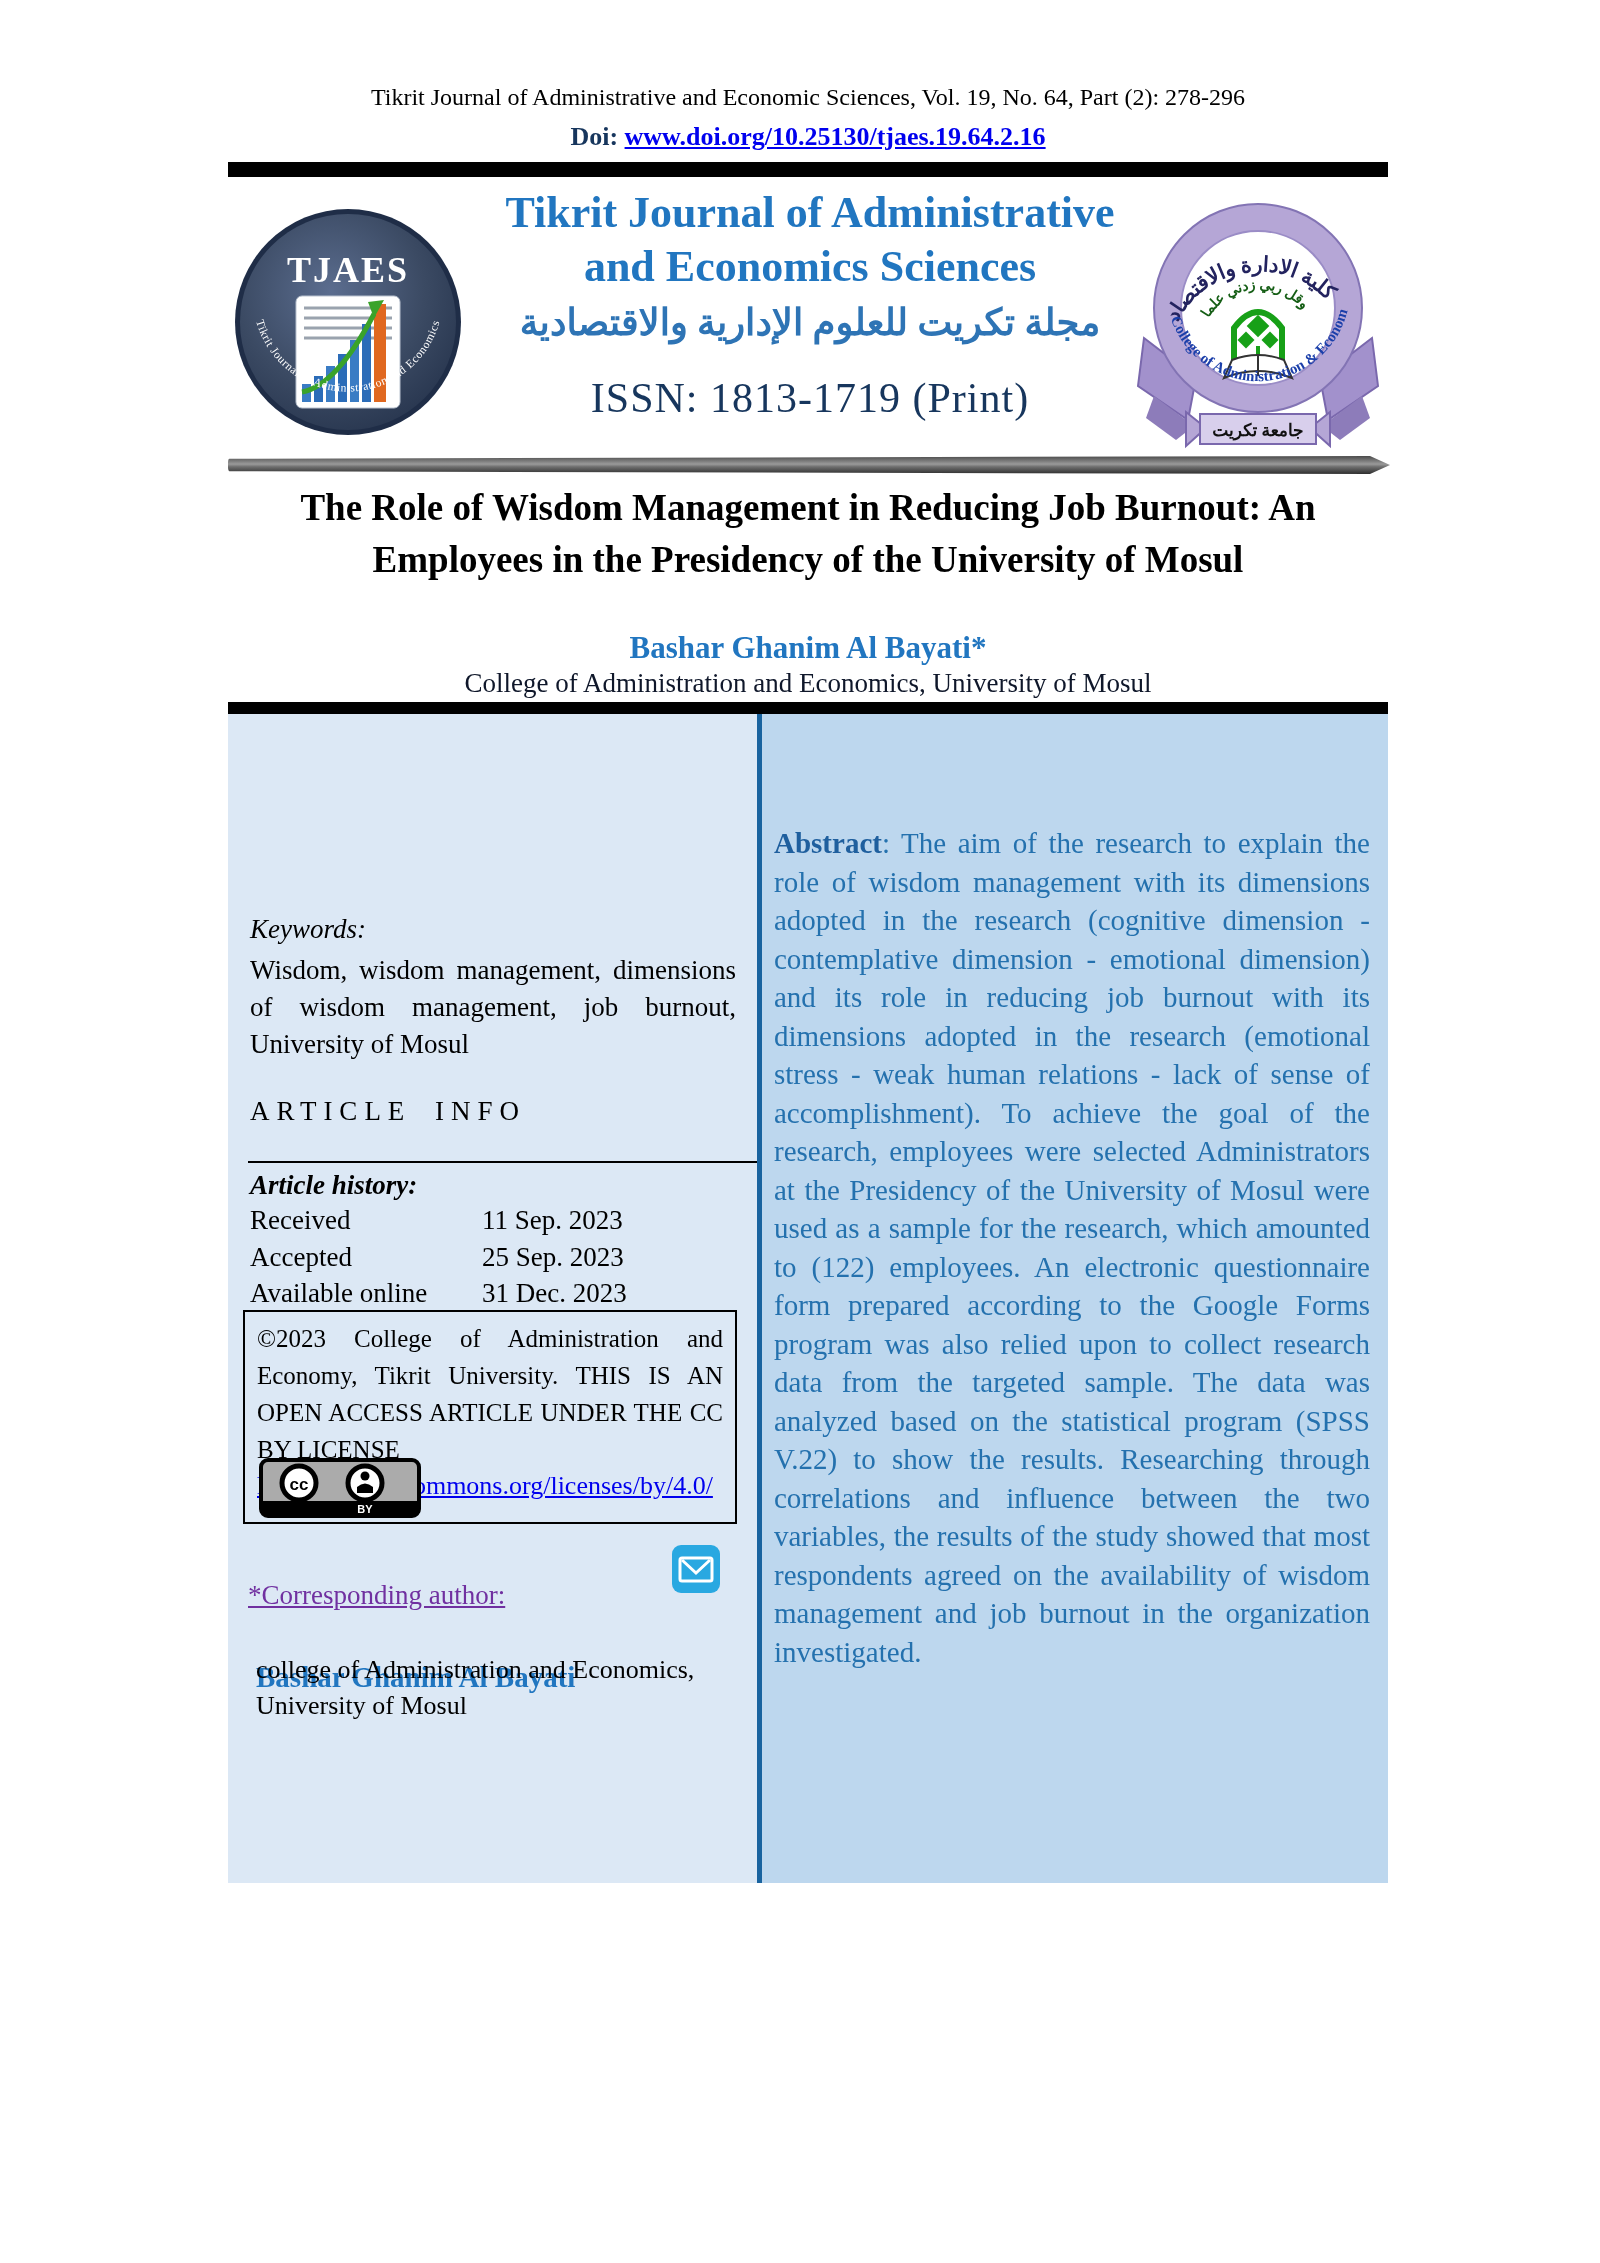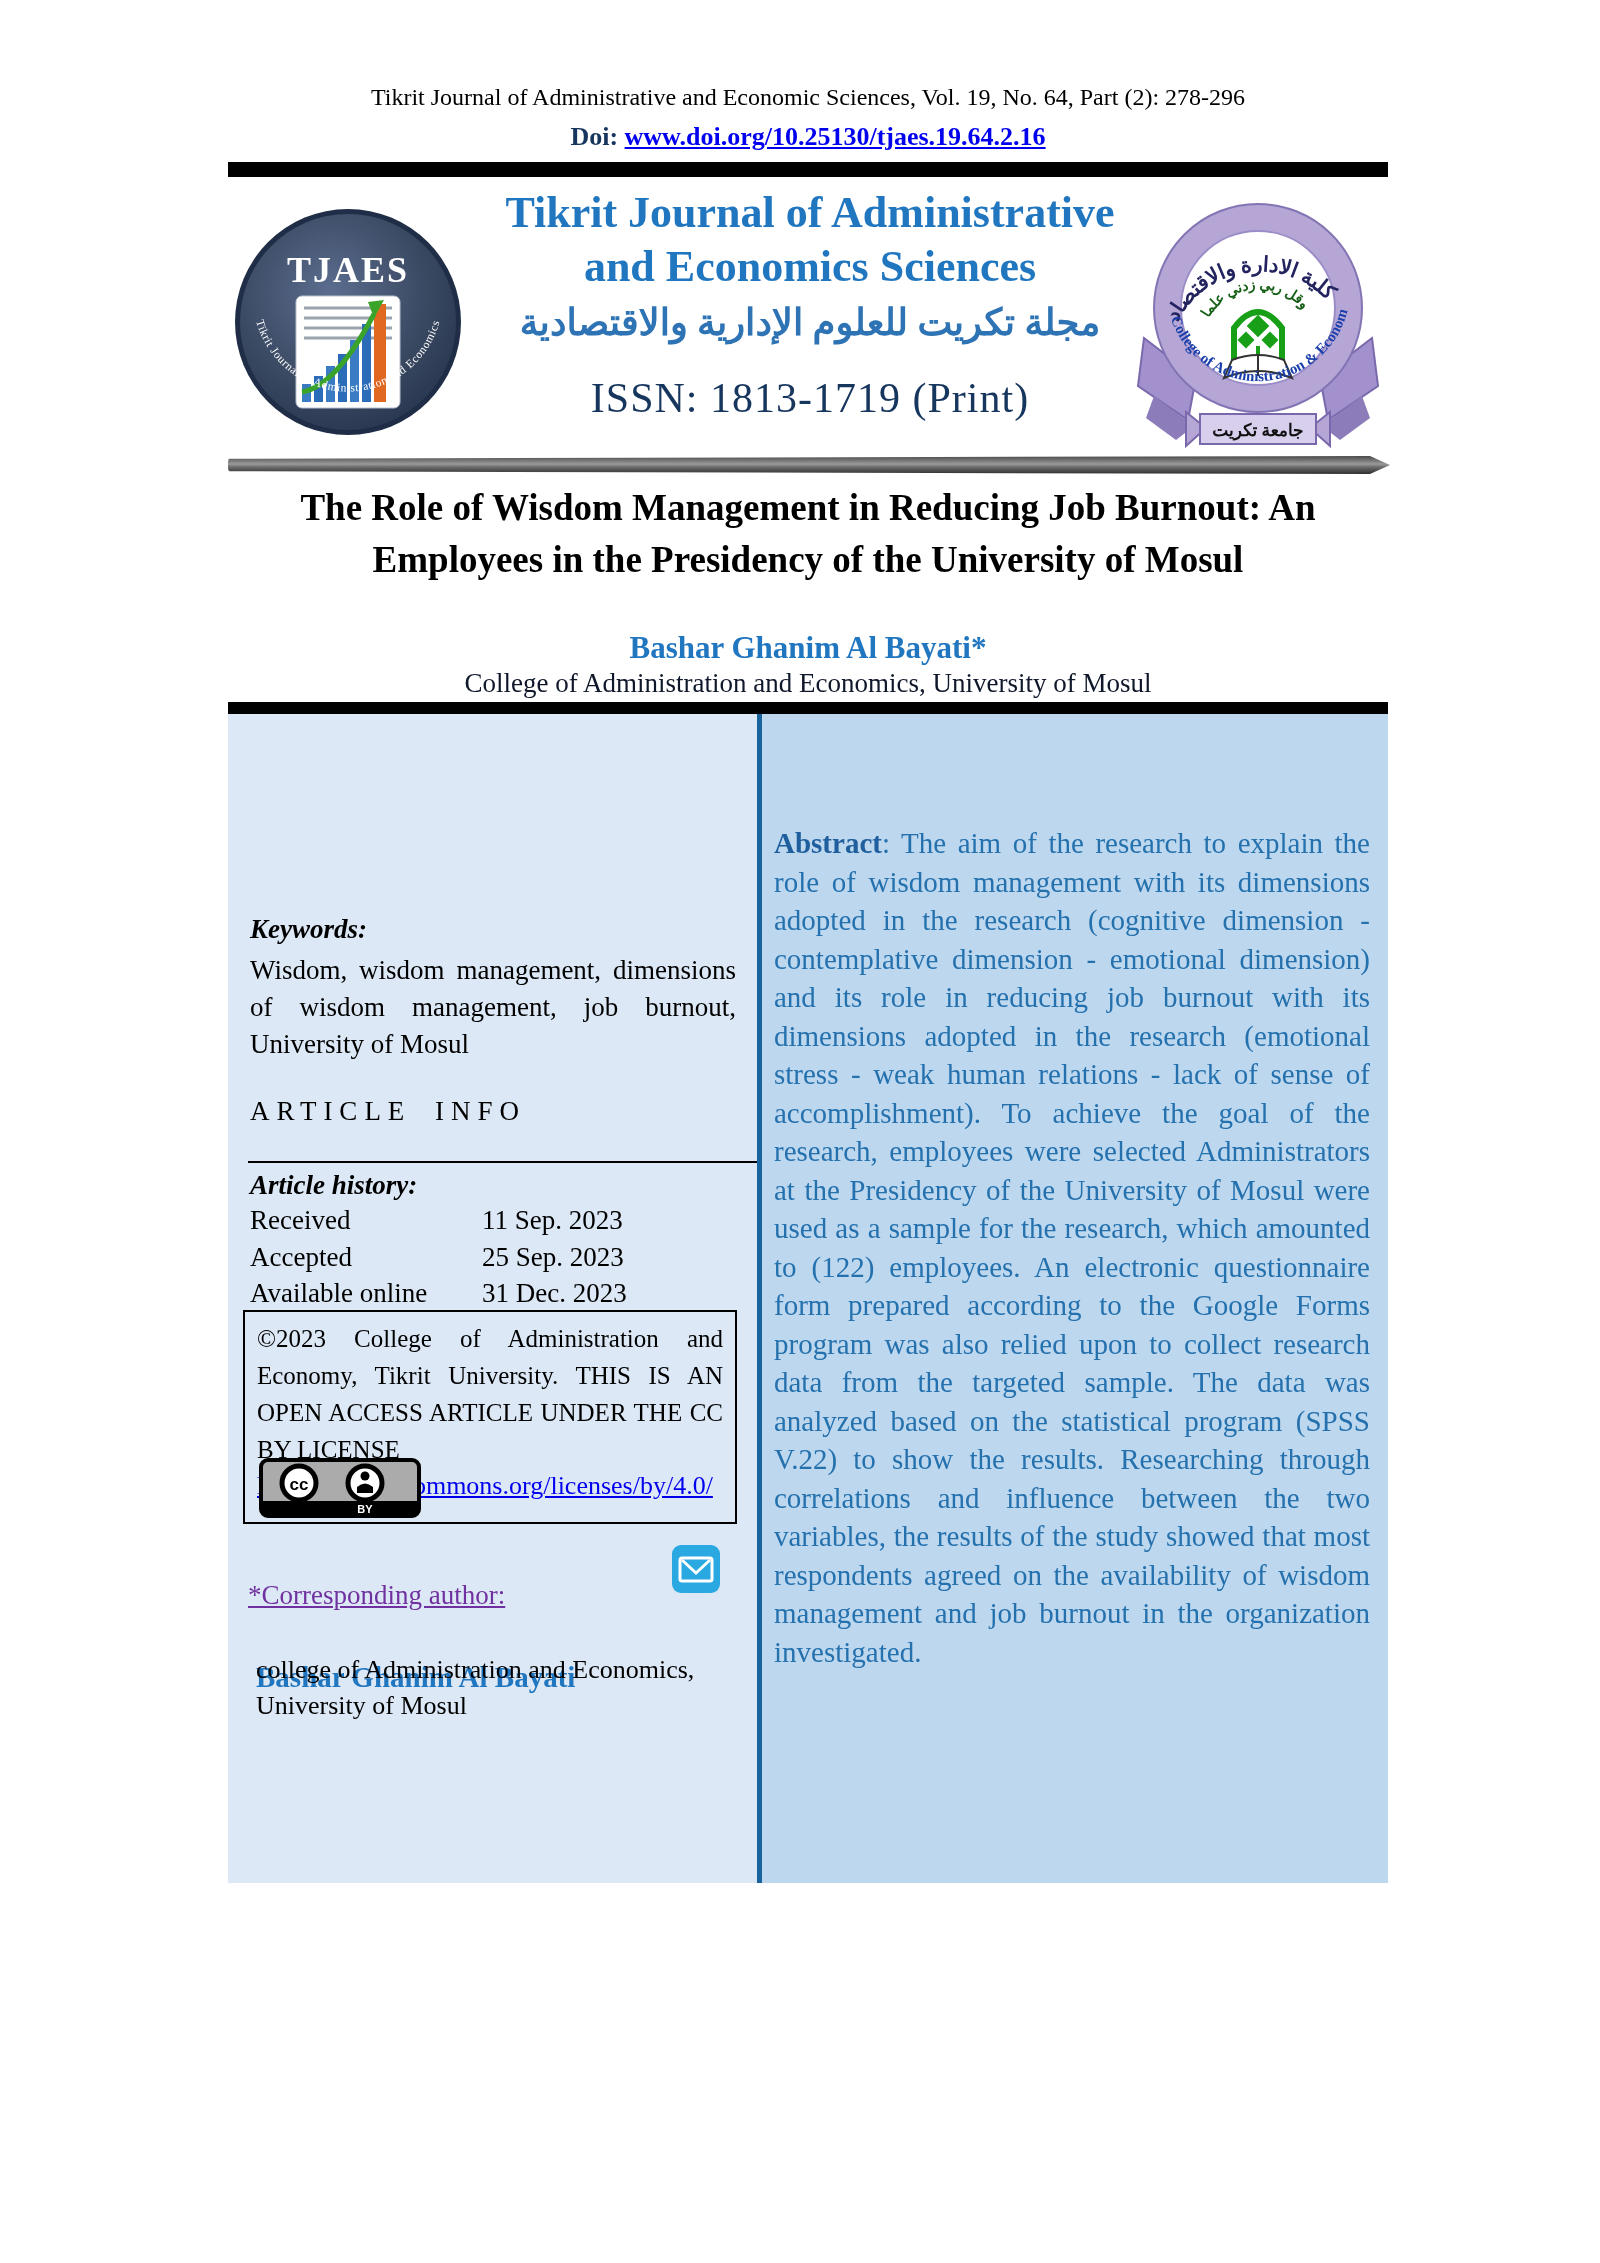--- a/index.html
+++ b/index.html
@@ -40,21 +40,21 @@
   .author{top:630px;font-size:31px;font-weight:bold;color:#2176c0;}
   .affiliation{top:668px;font-size:27px;color:#0f172a;}
 
   
   .panel{top:714px;left:228px;width:1160px;height:1209px;}
   .col-left{position:absolute;left:0;top:0;width:529px;height:100%;background:#dce8f5;}
   .col-divider{position:absolute;left:529px;top:0;width:5px;height:100%;background:#19639f;}
   .col-right{position:absolute;left:534px;top:0;width:626px;height:100%;background:#bdd7ee;}
 
   
-  .kw-label{left:22px;top:200px;font-size:27px;font-weight:bold;font-style:italic;}
+  .kw-label{left:22px;top:200px;font-size:27px;font-weight:normal;font-style:italic;}
   .kw-text{left:22px;top:238px;width:486px;font-size:27px;line-height:37px;text-align:justify;}
   .article-info{left:22px;top:382px;font-size:27px;letter-spacing:7px;word-spacing:10px;}
   .hist-rule{left:20px;top:447px;width:509px;height:0;border-top:2px solid #000;}
   .hist-label{left:22px;top:456px;font-size:27px;font-weight:bold;font-style:italic;}
   .hist-row{left:22px;width:470px;font-size:27px;}
   .hist-row .d{position:absolute;left:232px;}
   .hist-r0{top:491px;} .hist-r1{top:528px;} .hist-r2{top:564px;}
 
   .license-box{
     left:15px;top:596px;width:494px;height:214px;border:2px solid #000;background:transparent;

